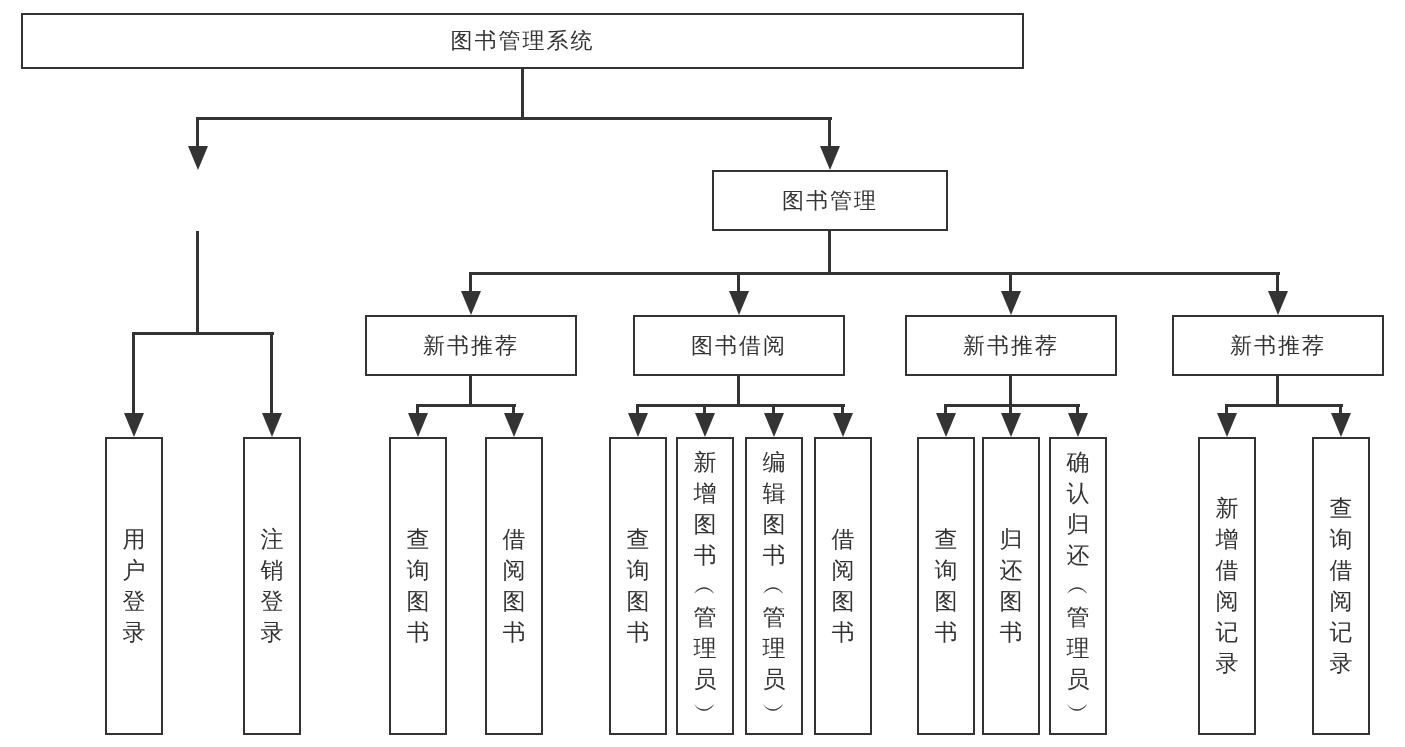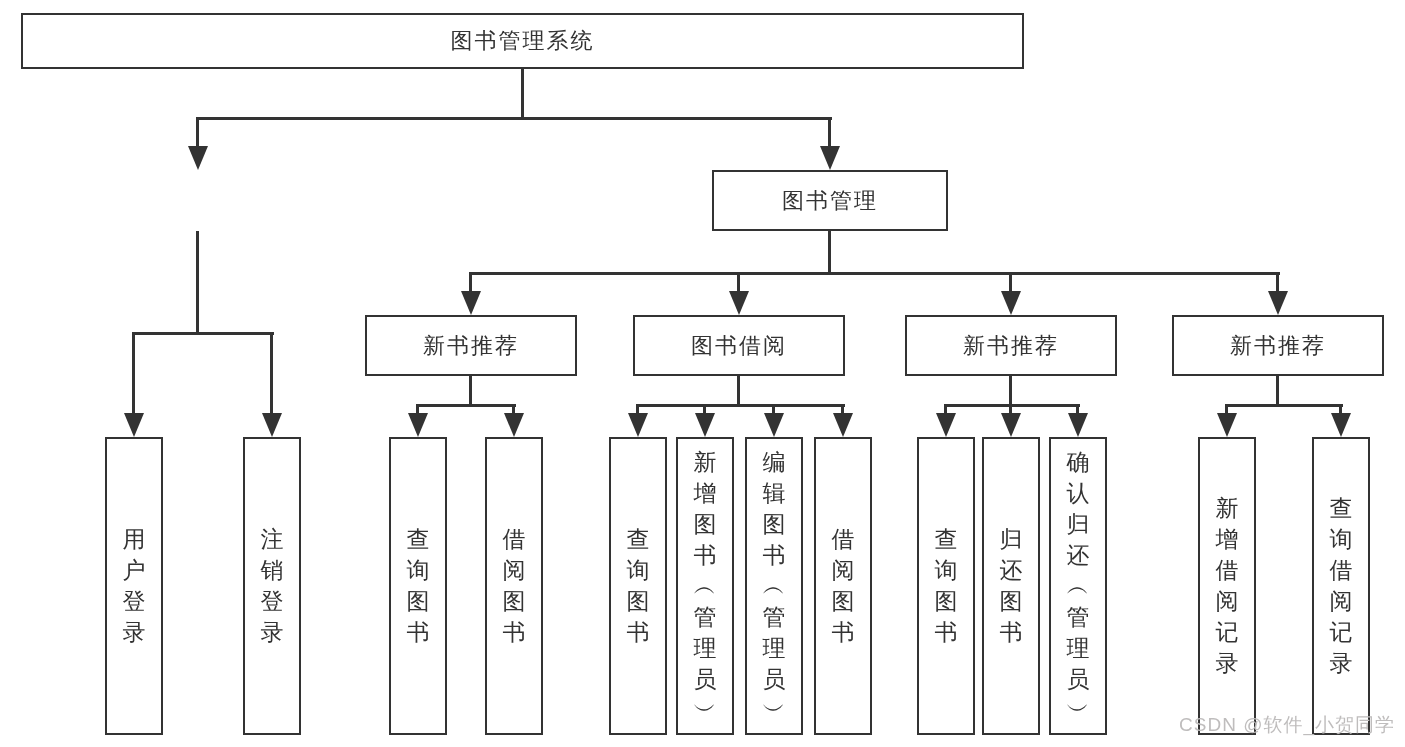--- a/index.html
+++ b/index.html
@@ -278,15 +278,14 @@
   <div class="vline" style="left:1076px;top:404px;height:17px"></div>
   <div class="arrow" style="left:1068px;top:413px"></div>
 
   <div class="vline" style="left:1276px;top:376px;height:31px"></div>
   <div class="hline" style="left:1225px;top:404px;width:118px"></div>
   <div class="vline" style="left:1225px;top:404px;height:17px"></div>
   <div class="arrow" style="left:1217px;top:413px"></div>
   <div class="vline" style="left:1339px;top:404px;height:17px"></div>
   <div class="arrow" style="left:1331px;top:413px"></div>
 
-  <div class="watermark">CSDN @软件_小贺同学</div>
 
 </div>
 
 </body></html>

